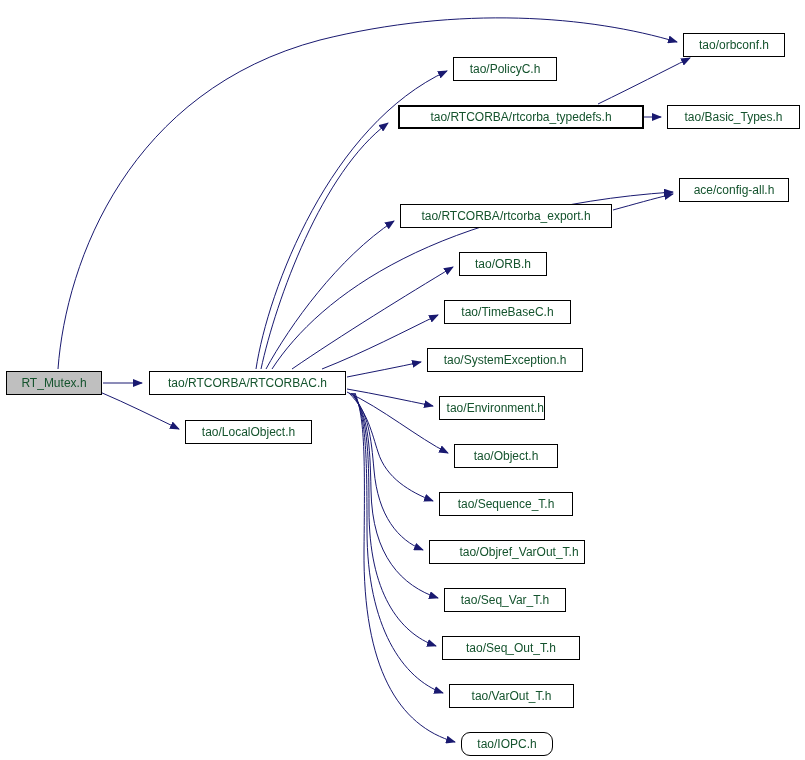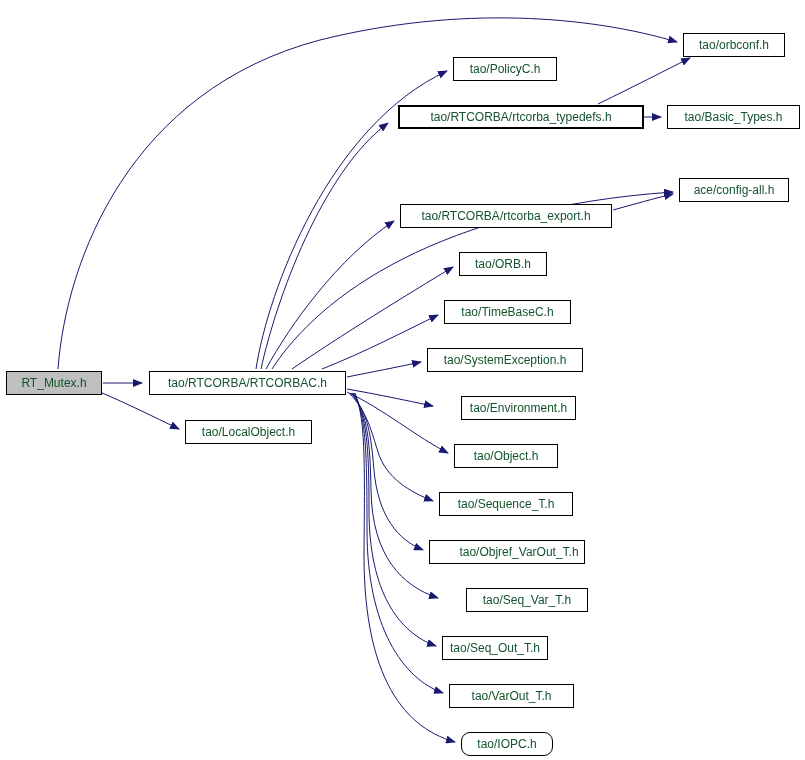--- a/index.html
+++ b/index.html
@@ -67,22 +67,22 @@
   <div class="node" style="left:185px; top:420px; width:127px;">tao/LocalObject.h</div>
   <div class="node" style="left:453px; top:57px;  width:104px;">tao/PolicyC.h</div>
   <div class="node emph" style="left:398px; top:105px; width:246px;">tao/RTCORBA/rtcorba_typedefs.h</div>
   <div class="node" style="left:683px; top:33px;  width:102px;">tao/orbconf.h</div>
   <div class="node" style="left:667px; top:105px; width:133px;">tao/Basic_Types.h</div>
   <div class="node" style="left:679px; top:178px; width:110px;">ace/config-all.h</div>
   <div class="node" style="left:400px; top:204px; width:212px;text-align:center;">tao/RTCORBA/rtcorba_export.h</div>
   <div class="node" style="left:459px; top:252px; width:88px;">tao/ORB.h</div>
   <div class="node" style="left:444px; top:300px; width:127px;">tao/TimeBaseC.h</div>
   <div class="node" style="left:427px; top:348px; width:156px;">tao/SystemException.h</div>
-  <div class="node" style="left:461px; top:396px; width:115px;">tao/Environment.h</div>
+  <div class="node" style="left:439px; top:396px; width:106px;text-align:right;">tao/Environment.h</div>
   <div class="node" style="left:454px; top:444px; width:104px;">tao/Object.h</div>
   <div class="node" style="left:439px; top:492px; width:134px;">tao/Sequence_T.h</div>
   <div class="node" style="left:429px; top:540px; width:156px;padding-left:24px;">tao/Objref_VarOut_T.h</div>
-  <div class="node" style="left:444px; top:588px; width:122px;margin-left:22px;">tao/Seq_Var_T.h</div>
-  <div class="node" style="left:442px; top:636px; width:106px;">tao/Seq_Out_T.h</div>
+  <div class="node" style="left:444px; top:588px; width:122px;">tao/Seq_Var_T.h</div>
+  <div class="node" style="left:442px; top:636px; width:138px;">tao/Seq_Out_T.h</div>
   <div class="node" style="left:449px; top:684px; width:125px;">tao/VarOut_T.h</div>
   <div class="node" style="left:461px; top:732px; width:92px;border-radius:9px;">tao/IOPC.h</div>
 
 </div>
 
 </body></html>

